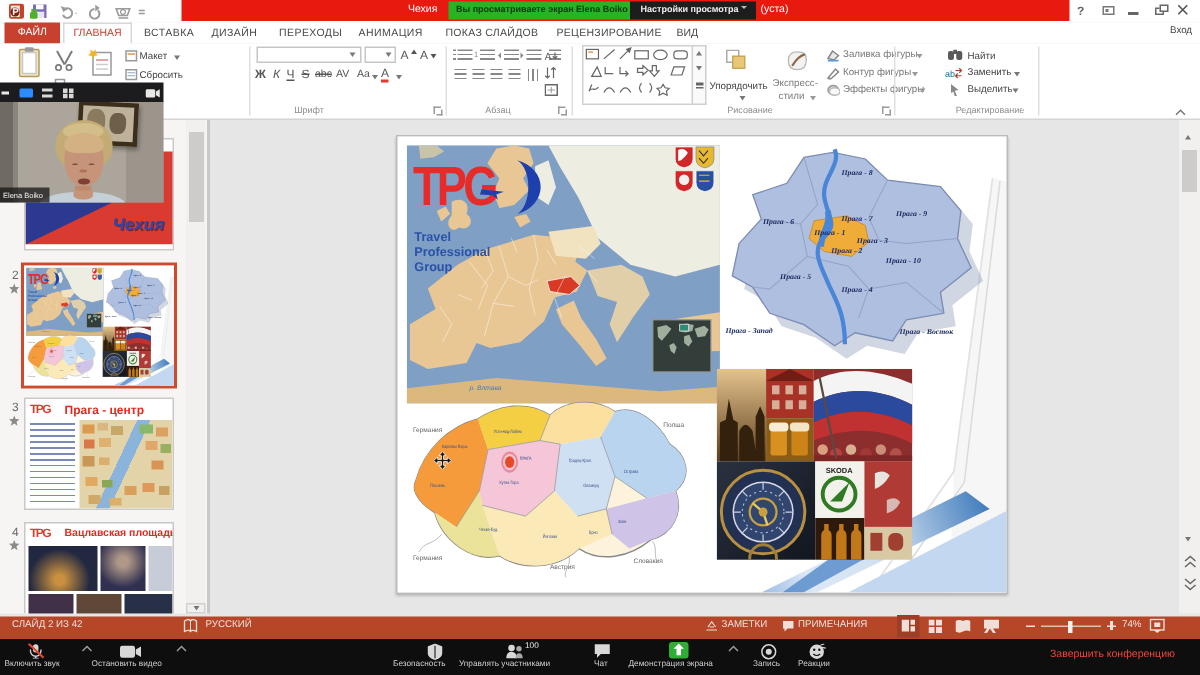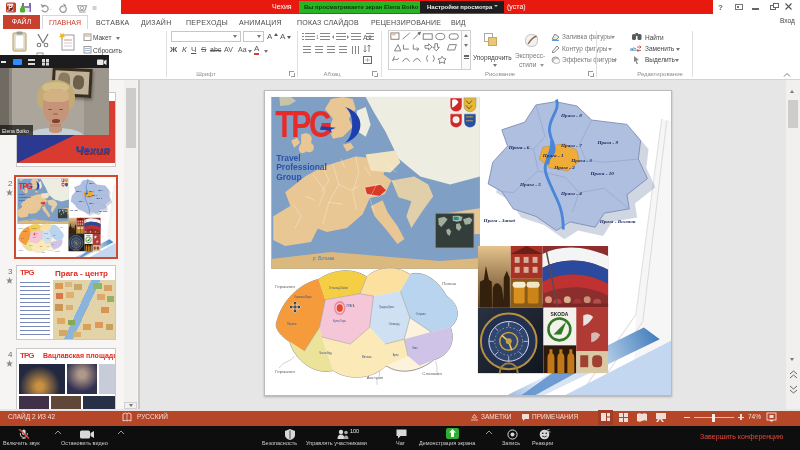--- a/index.html
+++ b/index.html
@@ -260,21 +260,21 @@
         <use href="#slidec"></use>
       </svg>
 </div>
 
 <div class="t" style="left:8px;top:267px;font-size:8px;color:#6a6a6a">3</div>
 <svg class="ab" style="left:6px;top:277px" width="7" height="7">
       <path d="M3.5,0 L4.4,2.4 L7,2.5 L5,4.1 L5.7,6.8 L3.5,5.3 L1.3,6.8 L2,4.1 L0,2.5 L2.6,2.4 Z" fill="#8a8a8a"></path>
     </svg>
 <div class="ab" style="left:16px;top:265px;width:100px;height:75px;background:#fff;border:1px solid #c8c8c8;overflow:hidden">
   <div class="t" style="left:3px;top:2px;font-size:8px;font-weight:bold;color:#e03a30;letter-spacing:-1px">TPG</div>
-  <div class="t" style="left:38px;top:3px;font-size:8px;font-weight:bold;color:#e02a20">Прага - центр</div>
+  <div class="t" style="left:26px;top:3px;font-size:8px;font-weight:bold;color:#e02a20">Прага - центр</div>
   <div class="ab" style="left:3px;top:16px;width:30px;height:56px;background:repeating-linear-gradient(to bottom,#7a8ab8 0 1px,transparent 1px 4px)"></div>
   <div class="ab" style="left:36px;top:14px;width:62px;height:59px;background:#e3d3a8">
     <div class="ab" style="left:0;top:0;width:62px;height:59px;background:
       linear-gradient(115deg,transparent 43%,#8ab4dc 43%,#8ab4dc 53%,transparent 53%)"></div>
     <div class="ab" style="left:2px;top:3px;width:8px;height:6px;background:#dc9a50"></div>
     <div class="ab" style="left:12px;top:2px;width:7px;height:5px;background:#d8b880"></div>
     <div class="ab" style="left:21px;top:4px;width:8px;height:6px;background:#c8a868"></div>
     <div class="ab" style="left:40px;top:3px;width:9px;height:6px;background:#88b868"></div>
     <div class="ab" style="left:51px;top:5px;width:8px;height:6px;background:#dca060"></div>
     <div class="ab" style="left:3px;top:13px;width:7px;height:6px;background:#d87848"></div>

